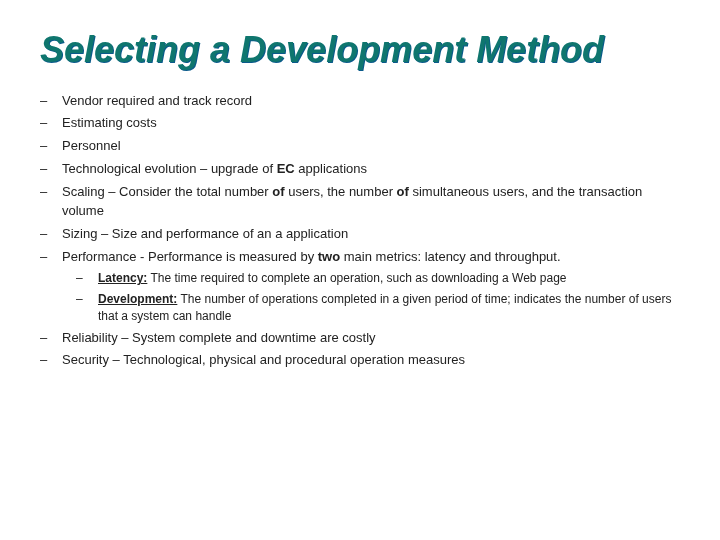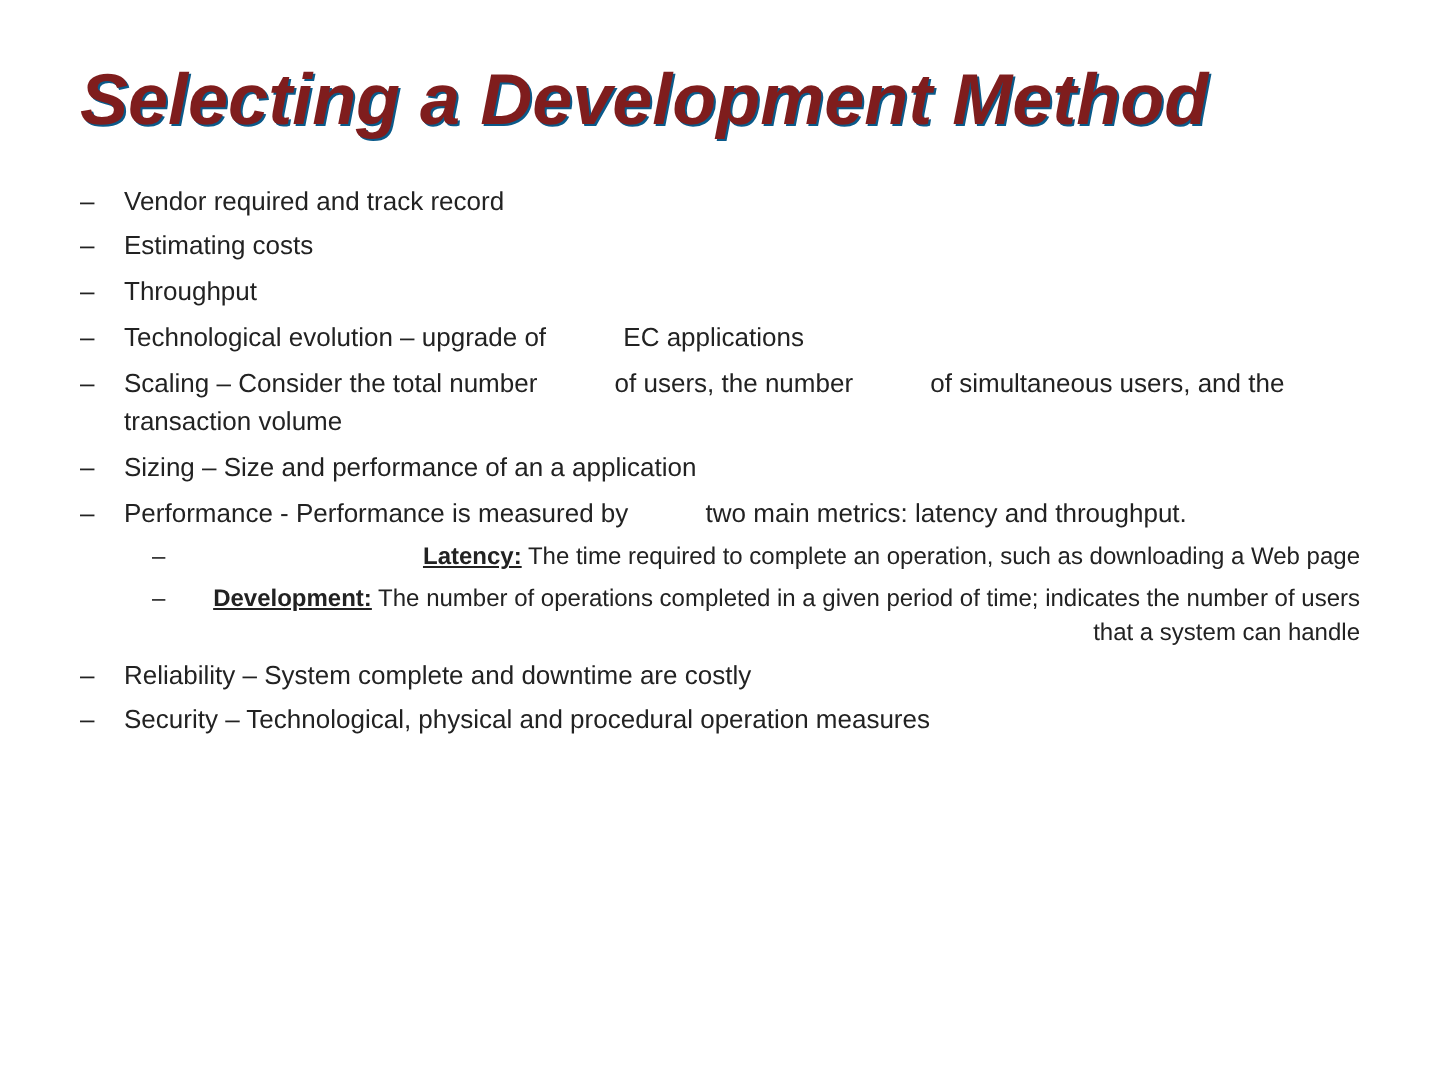--- a/index.html
+++ b/index.html
@@ -19,21 +19,21 @@
     .slide {
       width: 720px;
       height: 540px;
       padding: 30px 40px 20px 40px;
       background: #ffffff;
     }
 
     .title {
       font-size: 36px;
       font-weight: bold;
-      color: #7f1d1d;
+      color: #0f766e;
       text-shadow: 1px 1px 0px #0a5a8a;
       margin-bottom: 22px;
       line-height: 1.1;
       font-style: italic;
     }
 
     .content {
       font-size: 13px;
       color: #222;
       line-height: 1.45;
@@ -68,31 +68,29 @@
       font-size: 12px;
     }
 
     .sub-bullet-item .dash {
       min-width: 18px;
       margin-right: 4px;
     }
 
     .sub-bullet-text {
       flex: 1;
-      text-align: right;
     }
 
     .bold-underline {
       font-weight: bold;
       text-decoration: underline;
     }
 
     .bold-word {
-      font-weight: normal;
-      margin-left: 35px;
+      font-weight: bold;
     }
   </style>
 </head>
 <body>
 
 <div class="slide">
   <div class="title">Selecting a Development Method</div>
 
   <div class="content">
 
@@ -101,21 +99,21 @@
       <span class="bullet-text">Vendor required and track record</span>
     </div>
 
     <div class="bullet-item">
       <span class="dash">–</span>
       <span class="bullet-text">Estimating costs</span>
     </div>
 
     <div class="bullet-item">
       <span class="dash">–</span>
-      <span class="bullet-text">Throughput</span>
+      <span class="bullet-text">Personnel</span>
     </div>
 
     <div class="bullet-item">
       <span class="dash">–</span>
       <span class="bullet-text">Technological evolution – upgrade of <span class="bold-word">EC</span> applications</span>
     </div>
 
     <div class="bullet-item">
       <span class="dash">–</span>
       <span class="bullet-text">Scaling – Consider the total number <span class="bold-word">of</span> users, the number <span class="bold-word">of</span> simultaneous users, and the transaction volume</span>

